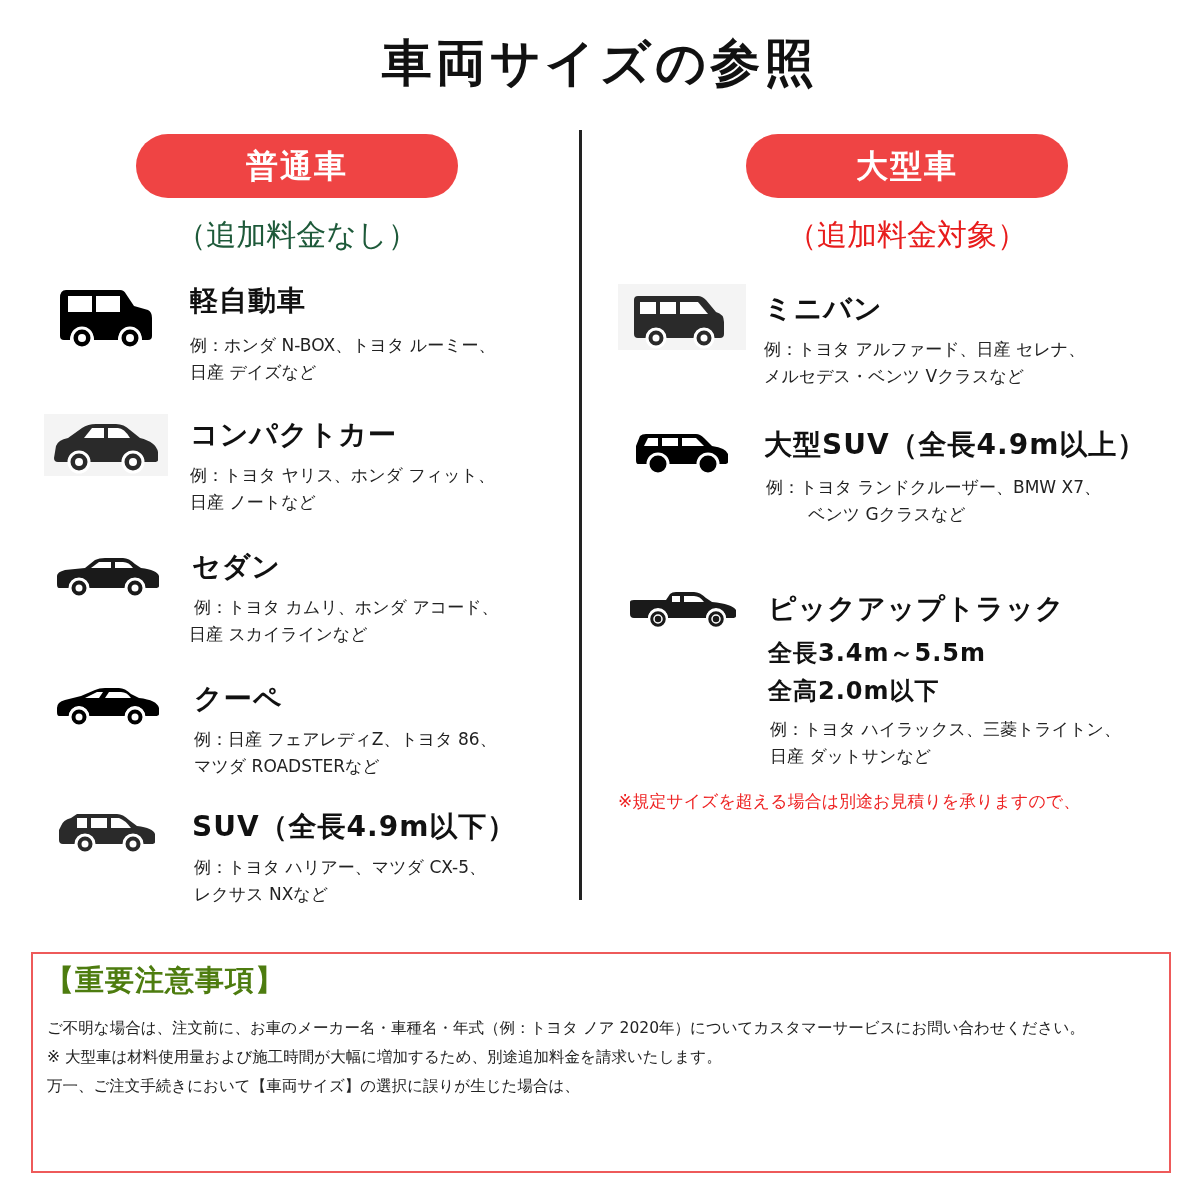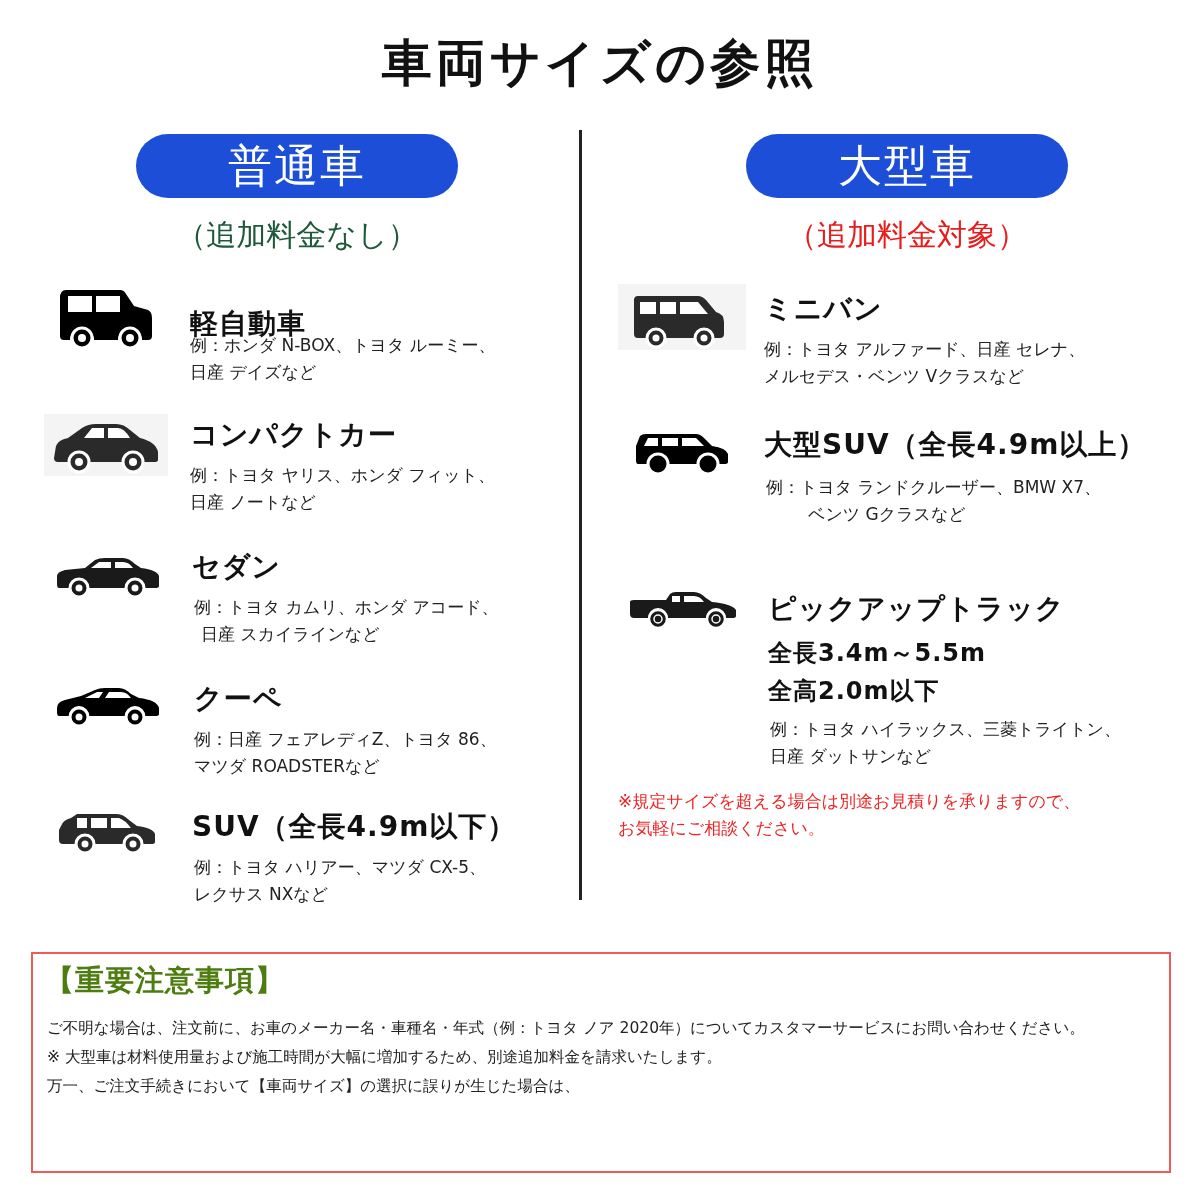--- a/index.html
+++ b/index.html
@@ -4,22 +4,22 @@
   <style>
     * { box-sizing: border-box; margin: 0; padding: 0; }
     html, body { width: 1200px; height: 1200px; background: #ffffff; overflow: hidden; }
     body { position: relative; font-family: "DejaVu Sans", "Liberation Sans", sans-serif; color: #111; }
 
     .title { position: absolute; left: 0; top: 28px; width: 1200px; text-align: center;
       font-size: 50px; font-weight: bold; letter-spacing: 4px; color: #111; line-height: 70px; }
 
     .divider { position: absolute; left: 579px; top: 130px; width: 3px; height: 770px; background: #222; }
 
-    .pill { position: absolute; top: 134px; height: 64px; border-radius: 32px; background: #1d4ed8;
-      color: #fff; font-size: 44px; font-weight: normal; text-align: center; line-height: 64px; letter-spacing: 2px; }
+    .pill { position: absolute; top: 134px; height: 64px; border-radius: 32px; background: #ef4444;
+      color: #fff; font-size: 32px; font-weight: bold; text-align: center; line-height: 64px; letter-spacing: 2px; }
     .pill.left { left: 136px; width: 322px; }
     .pill.right { left: 746px; width: 322px; }
 
     .subtitle { position: absolute; top: 212px; font-size: 30px; line-height: 46px; text-align: center; }
     .subtitle.left { left: 136px; width: 322px; color: #1e5a3a; }
     .subtitle.right { left: 746px; width: 322px; color: #e81c1c; }
 
     .item { position: absolute; }
     .item .icon { position: absolute; }
     .item .name { position: absolute; font-size: 28px; font-weight: bold; white-space: nowrap; color: #111; letter-spacing: 1px; }
@@ -48,21 +48,21 @@
 <div class="item" style="left:0;top:280px;">
   <svg class="icon" style="left:58px;top:8px;" width="96" height="62" viewBox="0 0 96 62">
     <path d="M8 2 H62 Q66 2 68 6 L76 18 L90 22 Q94 24 94 30 V48 Q94 52 90 52 H84 A12 12 0 0 0 60 52 H36 A12 12 0 0 0 12 52 H6 Q2 52 2 48 V10 Q2 2 8 2 Z" fill="#000"></path>
     <rect x="10" y="8" width="24" height="16" fill="#fff"></rect>
     <rect x="38" y="8" width="24" height="16" fill="#fff"></rect>
     <circle cx="24" cy="50" r="10" fill="#000" stroke="#fff" stroke-width="3"></circle>
     <circle cx="24" cy="50" r="4" fill="#fff"></circle>
     <circle cx="72" cy="50" r="10" fill="#000" stroke="#fff" stroke-width="3"></circle>
     <circle cx="72" cy="50" r="4" fill="#fff"></circle>
   </svg>
-  <div class="name" style="left:190px;top:2px;margin-top:23px;">軽自動車</div>
+  <div class="name" style="left:190px;top:2px;">軽自動車</div>
   <div class="ex" style="left:190px;top:52px;">例：ホンダ N-BOX、トヨタ ルーミー、</div>
   <div class="ex" style="left:190px;top:79px;">日産 デイズなど</div>
 </div>
 
 <div class="item" style="left:0;top:414px;">
   <div class="icon icon-bg" style="left:44px;top:0;width:124px;height:62px;"></div>
   <svg class="icon" style="left:52px;top:8px;" width="110" height="52" viewBox="0 0 110 52">
     <path d="M4 24 Q6 18 16 16 L30 6 Q36 2 44 2 H64 Q72 2 78 8 L88 16 Q104 20 106 30 V38 Q106 40 102 40 H92 A11 11 0 0 0 70 40 H38 A11 11 0 0 0 16 40 H6 Q2 40 2 36 Z" fill="#2a2a2a"></path>
     <path d="M32 16 L40 6 H52 V16 Z" fill="#fff"></path>
     <path d="M56 16 V6 H66 Q72 6 78 16 Z" fill="#fff"></path>
@@ -81,21 +81,21 @@
     <path d="M2 20 Q2 16 10 14 L30 12 L40 4 Q44 2 50 2 H68 Q74 2 80 8 L86 12 Q102 14 104 20 V30 Q104 32 100 32 H90 A10 10 0 0 0 70 32 H34 A10 10 0 0 0 14 32 H4 Q2 32 2 28 Z" fill="#1a1a1a"></path>
     <path d="M36 12 L44 6 H56 V12 Z" fill="#fff"></path>
     <path d="M60 12 V6 H68 Q74 6 78 12 Z" fill="#fff"></path>
     <circle cx="24" cy="32" r="9" fill="#1a1a1a" stroke="#fff" stroke-width="3"></circle>
     <circle cx="24" cy="32" r="3.5" fill="#fff"></circle>
     <circle cx="80" cy="32" r="9" fill="#1a1a1a" stroke="#fff" stroke-width="3"></circle>
     <circle cx="80" cy="32" r="3.5" fill="#fff"></circle>
   </svg>
   <div class="name" style="left:192px;top:2px;">セダン</div>
   <div class="ex" style="left:194px;top:48px;">例：トヨタ カムリ、ホンダ アコード、</div>
-  <div class="ex" style="left:201px;top:75px;">日産 スカイラインなど</div>
+  <div class="ex" style="left:189px;top:75px;">日産 スカイラインなど</div>
 </div>
 
 <div class="item" style="left:0;top:678px;">
   <svg class="icon" style="left:55px;top:8px;" width="108" height="44" viewBox="0 0 108 44">
     <path d="M2 22 Q2 16 10 14 L26 10 L40 4 Q44 2 50 2 H64 Q70 2 76 8 L84 12 Q102 14 104 22 V28 Q104 30 100 30 H90 A10 10 0 0 0 70 30 H34 A10 10 0 0 0 14 30 H4 Q2 30 2 26 Z" fill="#000"></path>
     <path d="M30 12 L42 6 H48 L44 12 Z" fill="#fff"></path>
     <path d="M50 12 L54 6 H66 Q72 6 76 12 Z" fill="#fff"></path>
     <circle cx="24" cy="31" r="9" fill="#000" stroke="#fff" stroke-width="3"></circle>
     <circle cx="24" cy="31" r="3.5" fill="#fff"></circle>
     <circle cx="80" cy="31" r="9" fill="#000" stroke="#fff" stroke-width="3"></circle>
@@ -168,21 +168,20 @@
   </svg>
   <div class="name" style="left:768px;top:2px;">ピックアップトラック</div>
   <div class="spec" style="left:768px;top:46px;">全長3.4m～5.5m</div>
   <div class="spec" style="left:768px;top:84px;">全高2.0m以下</div>
   <div class="ex" style="left:770px;top:128px;text-align:center;">例：トヨタ ハイラックス、三菱トライトン、</div>
   <div class="ex" style="left:770px;top:155px;">日産 ダットサンなど</div>
 </div>
 
 <div class="red-note">
   <div>※規定サイズを超える場合は別途お見積りを承りますので、</div>
-  <div>お気軽にご相談ください。</div>
 </div>
 
 <div class="notice">
   <div class="heading">【重要注意事項】</div>
   <div class="lines">
     <div class="line">ご不明な場合は、注文前に、お車のメーカー名・車種名・年式（例：トヨタ ノア 2020年）についてカスタマーサービスにお問い合わせください。</div>
     <div class="line">※ 大型車は材料使用量および施工時間が大幅に増加するため、別途追加料金を請求いたします。</div>
     <div class="line">万一、ご注文手続きにおいて【車両サイズ】の選択に誤りが生じた場合は、</div>
   </div>
 </div>

